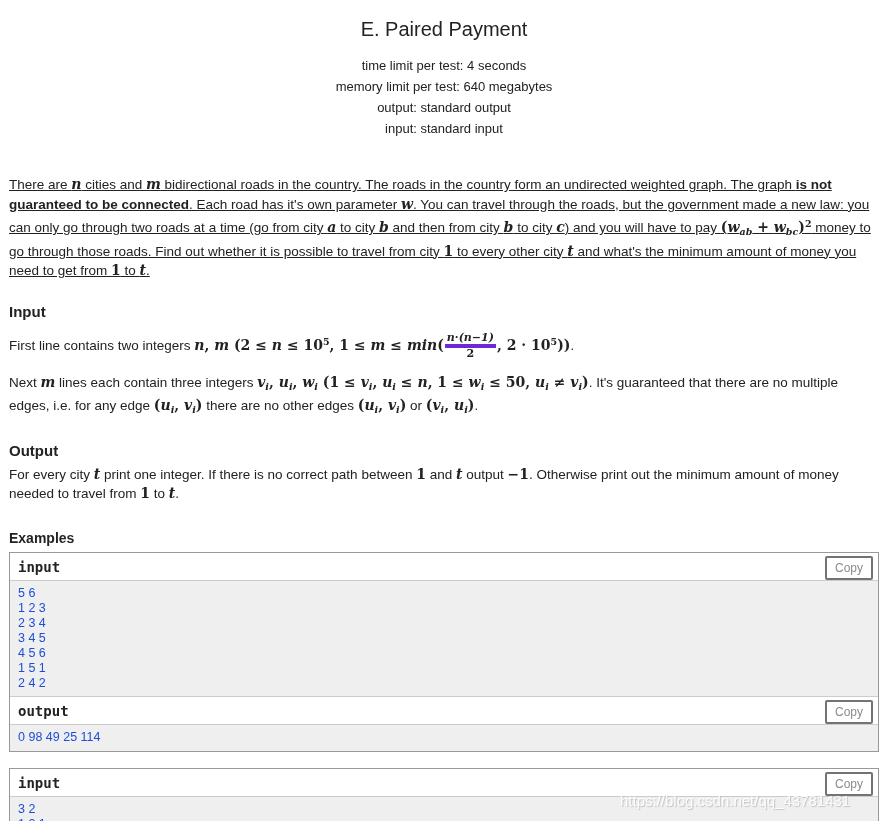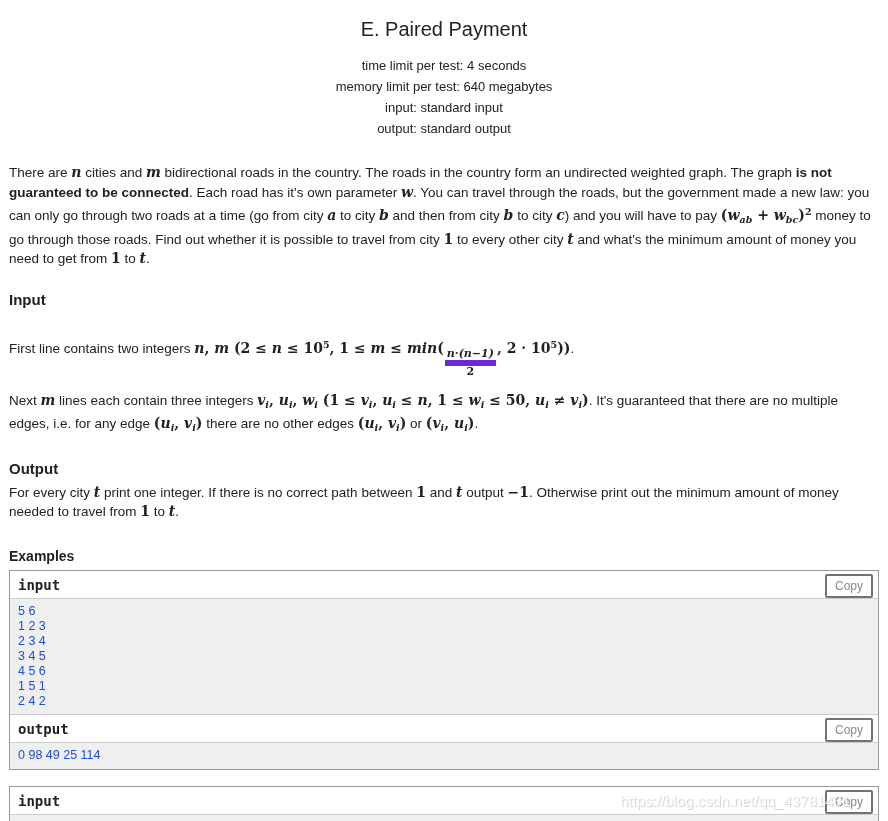--- a/index.html
+++ b/index.html
@@ -10,36 +10,36 @@
   }
   .page{padding:0 9px;}
 
   
   .prob-header{text-align:center;padding-top:18px;}
   .prob-title{font-size:20px;font-weight:400;color:#222;margin:0 0 14px 0;}
   .limit-line{font-size:13px;line-height:21px;color:#222;}
 
   
   .stmt{font-size:13.5px;line-height:19.5px;margin:12px 0;}
-  .first-stmt{margin-top:24px;}
+  .first-stmt{margin-top:36px;text-decoration:underline;}
 
   .section-head{font-size:15px;font-weight:bold;margin:22px 0 6px 0;}
   .examples-head{font-size:14px;font-weight:bold;margin:26px 0 6px 0;}
 
   
   .seg-p{}
   .seg-b{font-weight:bold;}
   .seg-m{font-family:"DejaVu Serif", serif;font-style:italic;font-weight:bold;font-size:14px;}
   .seg-mn{font-family:"DejaVu Serif", serif;font-weight:bold;font-size:14px;}
   .seg-sub{font-family:"DejaVu Serif", serif;font-style:italic;font-weight:bold;font-size:9.5px;vertical-align:-3px;}
   .seg-sup{font-family:"DejaVu Serif", serif;font-weight:bold;font-size:9.5px;vertical-align:5px;}
   .frac{display:inline-block;text-align:center;vertical-align:middle;
         font-family:"DejaVu Serif", serif;font-style:italic;font-weight:bold;
         font-size:11px;line-height:1.15;margin:0 1px;}
-  .frac .num{display:block;border-bottom:6px solid #6d28d9;padding:0 2px;margin-top:28px;}
+  .frac .num{display:block;border-bottom:4px solid #6d28d9;padding:0 2px;}
   .frac .den{display:block;font-style:normal;}
 
   
   .sample-test{border:1px solid #999999;margin:6px 0 16px 0;}
   .sample-title{position:relative;background:#ffffff;padding:6px 8px 5px 8px;
     font-family:"DejaVu Sans Mono", monospace;font-weight:bold;font-size:14px;
     border-bottom:1px solid #cccccc;}
   .sample-title + pre{border-top:none;}
   .sample-title.mid{border-top:1px solid #cccccc;margin-top:-1px;}
   .copy-btn{position:absolute;right:5px;top:3px;cursor:pointer;
@@ -58,22 +58,22 @@
 </style>
 </head>
 <body>
 
 <div class="page">
 
   <div class="prob-header">
     <div class="prob-title">E. Paired Payment</div>
     <div class="limit-line">time limit per test: 4 seconds</div>
     <div class="limit-line">memory limit per test: 640 megabytes</div>
+    <div class="limit-line">output: standard output</div>
     <div class="limit-line">input: standard input</div>
-    <div class="limit-line">output: standard output</div>
   </div>
 
   <p class="stmt first-stmt"><span class="seg-p">There are </span><span class="seg-m">n</span><span class="seg-p"> cities and </span><span class="seg-m">m</span><span class="seg-p"> bidirectional roads in the country. The roads in the country form an undirected weighted graph. The graph </span><span class="seg-b">is not guaranteed to be connected</span><span class="seg-p">. Each road has it's own parameter </span><span class="seg-m">w</span><span class="seg-p">. You can travel through the roads, but the government made a new law: you can only go through two roads at a time (go from city </span><span class="seg-m">a</span><span class="seg-p"> to city </span><span class="seg-m">b</span><span class="seg-p"> and then from city </span><span class="seg-m">b</span><span class="seg-p"> to city </span><span class="seg-m">c</span><span class="seg-p">) and you will have to pay </span><span class="seg-mn">(</span><span class="seg-m">w</span><span class="seg-sub">ab</span><span class="seg-mn"> + </span><span class="seg-m">w</span><span class="seg-sub">bc</span><span class="seg-mn">)</span><span class="seg-sup">2</span><span class="seg-p"> money to go through those roads. Find out whether it is possible to travel from city </span><span class="seg-mn">1</span><span class="seg-p"> to every other city </span><span class="seg-m">t</span><span class="seg-p"> and what's the minimum amount of money you need to get from </span><span class="seg-mn">1</span><span class="seg-p"> to </span><span class="seg-m">t</span><span class="seg-p">.</span></p>
 
   <div class="section-head">Input</div>
   <p class="stmt"><span class="seg-p">First line contains two integers </span><span class="seg-m">n</span><span class="seg-mn">, </span><span class="seg-m">m</span><span class="seg-mn"> (2 ≤ </span><span class="seg-m">n</span><span class="seg-mn"> ≤ 10</span><span class="seg-sup">5</span><span class="seg-mn">, 1 ≤ </span><span class="seg-m">m</span><span class="seg-mn"> ≤ </span><span class="seg-m">min</span><span class="seg-mn">(</span><span class="frac"><span class="num">n·(n−1)</span><span class="den">2</span></span><span class="seg-mn">, 2 · 10</span><span class="seg-sup">5</span><span class="seg-mn">))</span><span class="seg-p">.</span></p>
   <p class="stmt"><span class="seg-p">Next </span><span class="seg-m">m</span><span class="seg-p"> lines each contain three integers </span><span class="seg-m">v</span><span class="seg-sub">i</span><span class="seg-mn">, </span><span class="seg-m">u</span><span class="seg-sub">i</span><span class="seg-mn">, </span><span class="seg-m">w</span><span class="seg-sub">i</span><span class="seg-mn"> (1 ≤ </span><span class="seg-m">v</span><span class="seg-sub">i</span><span class="seg-mn">, </span><span class="seg-m">u</span><span class="seg-sub">i</span><span class="seg-mn"> ≤ </span><span class="seg-m">n</span><span class="seg-mn">, 1 ≤ </span><span class="seg-m">w</span><span class="seg-sub">i</span><span class="seg-mn"> ≤ 50, </span><span class="seg-m">u</span><span class="seg-sub">i</span><span class="seg-mn"> ≠ </span><span class="seg-m">v</span><span class="seg-sub">i</span><span class="seg-mn">)</span><span class="seg-p">. It's guaranteed that there are no multiple edges, i.e. for any edge </span><span class="seg-mn">(</span><span class="seg-m">u</span><span class="seg-sub">i</span><span class="seg-mn">, </span><span class="seg-m">v</span><span class="seg-sub">i</span><span class="seg-mn">)</span><span class="seg-p"> there are no other edges </span><span class="seg-mn">(</span><span class="seg-m">u</span><span class="seg-sub">i</span><span class="seg-mn">, </span><span class="seg-m">v</span><span class="seg-sub">i</span><span class="seg-mn">)</span><span class="seg-p"> or </span><span class="seg-mn">(</span><span class="seg-m">v</span><span class="seg-sub">i</span><span class="seg-mn">, </span><span class="seg-m">u</span><span class="seg-sub">i</span><span class="seg-mn">)</span><span class="seg-p">.</span></p>
 
   <div class="section-head">Output</div>
   <p class="stmt" style="margin-top:4px;"><span class="seg-p">For every city </span><span class="seg-m">t</span><span class="seg-p"> print one integer. If there is no correct path between </span><span class="seg-mn">1</span><span class="seg-p"> and </span><span class="seg-m">t</span><span class="seg-p"> output </span><span class="seg-mn">−1</span><span class="seg-p">. Otherwise print out the minimum amount of money needed to travel from </span><span class="seg-mn">1</span><span class="seg-p"> to </span><span class="seg-m">t</span><span class="seg-p">.</span></p>

